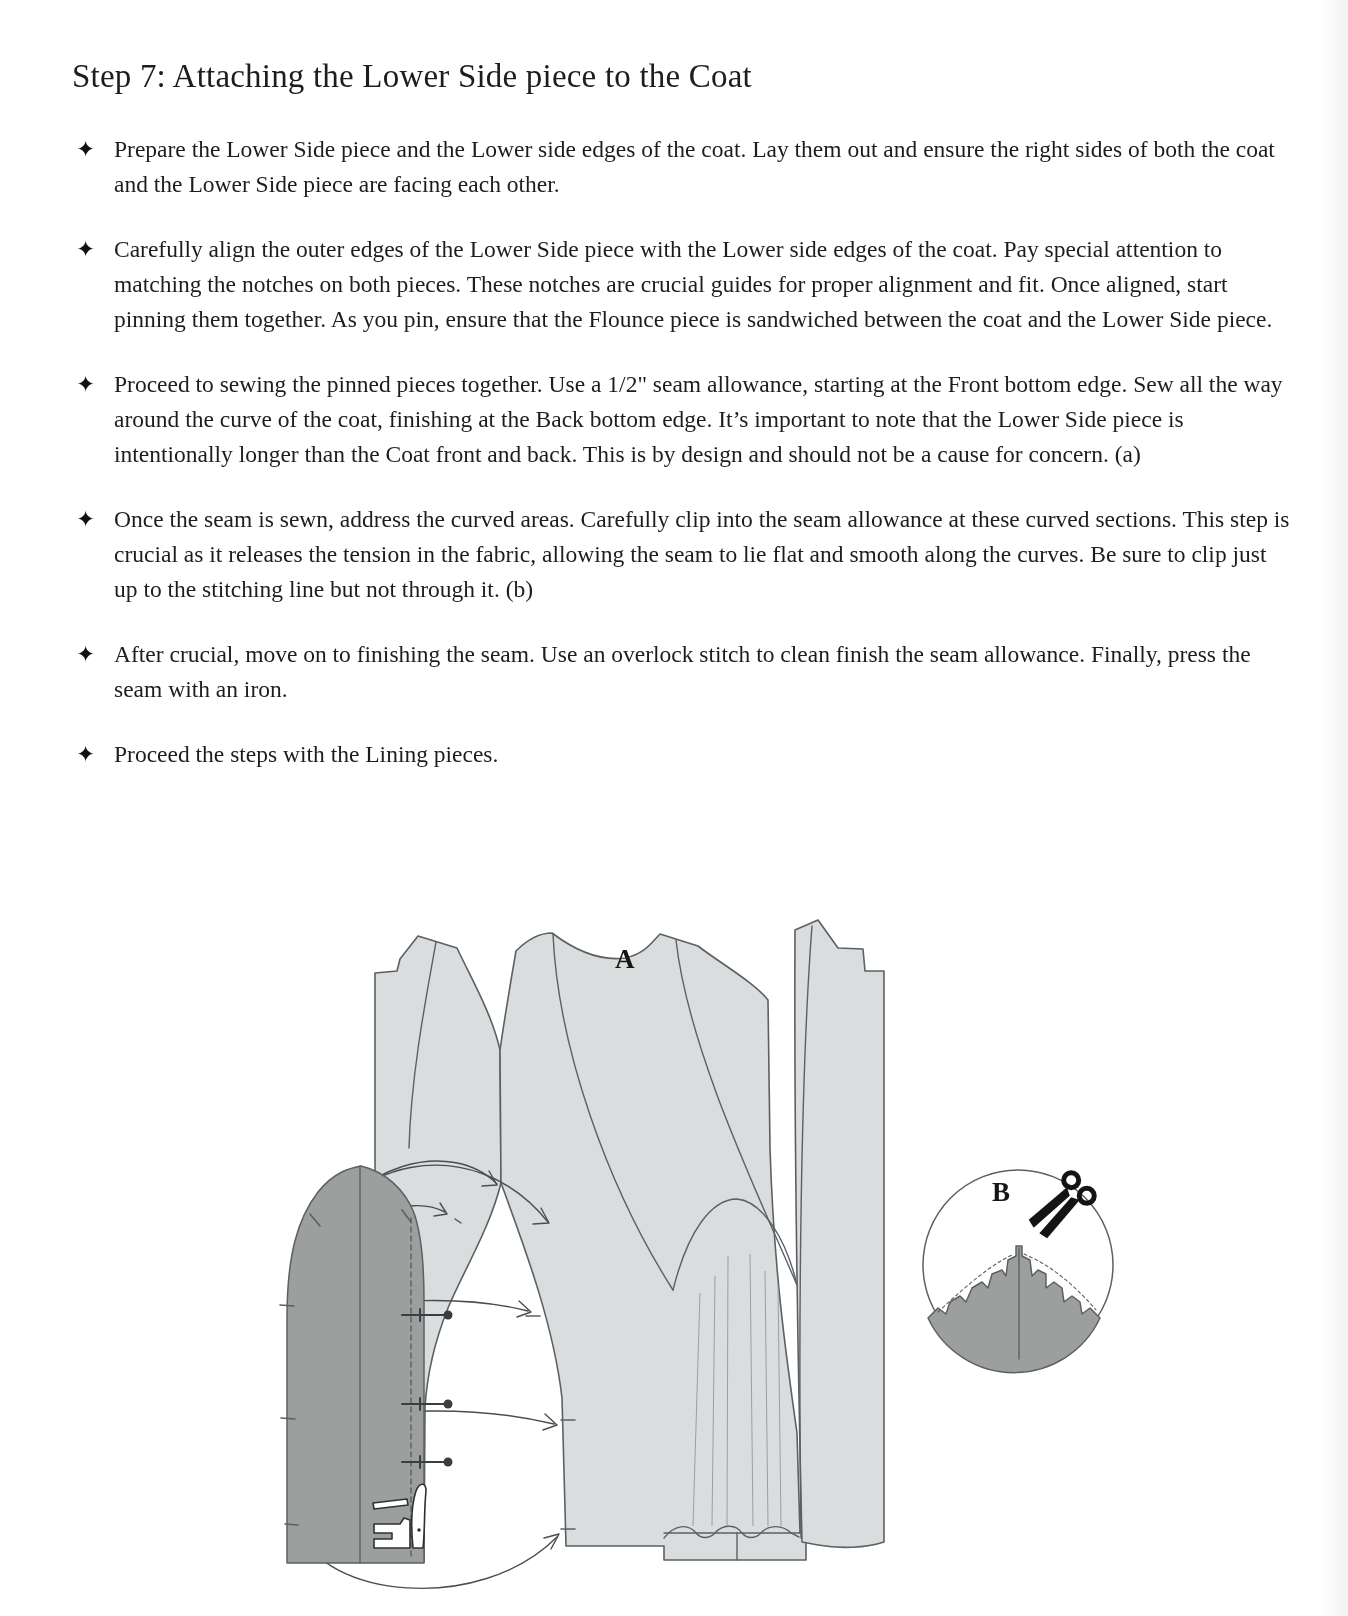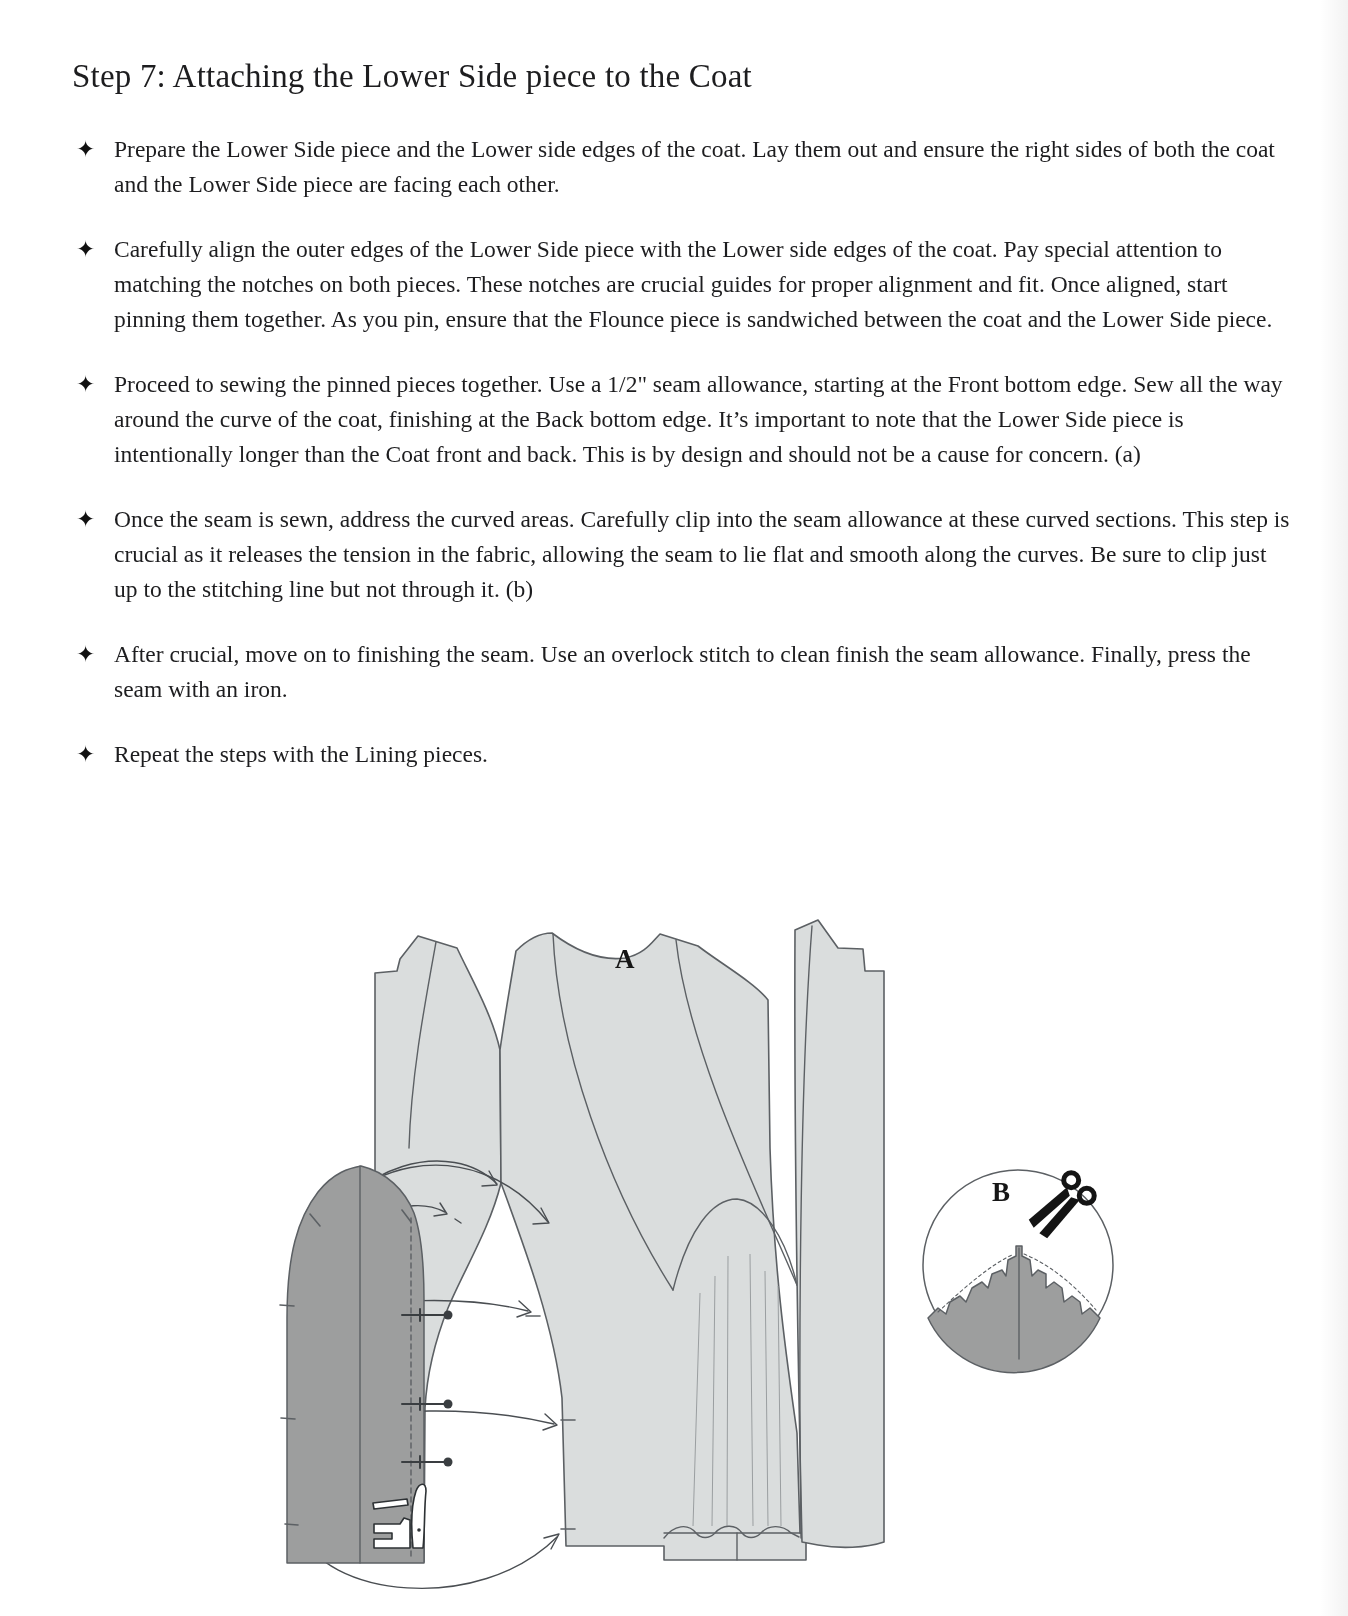--- a/index.html
+++ b/index.html
@@ -91,21 +91,21 @@
     <li>
       <span class="star">✦</span>
       <span class="step-text">Once the seam is sewn, address the curved areas. Carefully clip into the seam allowance at these curved sections. This step is crucial as it releases the tension in the fabric, allowing the seam to lie flat and smooth along the curves. Be sure to clip just up to the stitching line but not through it. (b)</span>
     </li>
     <li>
       <span class="star">✦</span>
       <span class="step-text">After crucial, move on to finishing the seam. Use an overlock stitch to clean finish the seam allowance. Finally, press the seam with an iron.</span>
     </li>
     <li>
       <span class="star">✦</span>
-      <span class="step-text">Repeat the steps with the Lining pieces.</span>
+      <span class="step-text">Proceed the steps with the Lining pieces.</span>
     </li>
   </ul>
 </div>
 
 <svg class="figure" viewBox="0 0 1348 726" xmlns="http://www.w3.org/2000/svg">
 
   <g>
     <path class="piece" d="M 375,85 L 397,83 L 400,71 L 418,48 L 457,60 C 471,90 492,126 500,162 L 501,295 C 490,340 464,382 448,420 C 436,450 427,485 425,520 L 424,674 L 375,674 Z"></path>
     <path class="seam" d="M 436,54 C 424,120 411,190 409,260"></path>
   </g>

